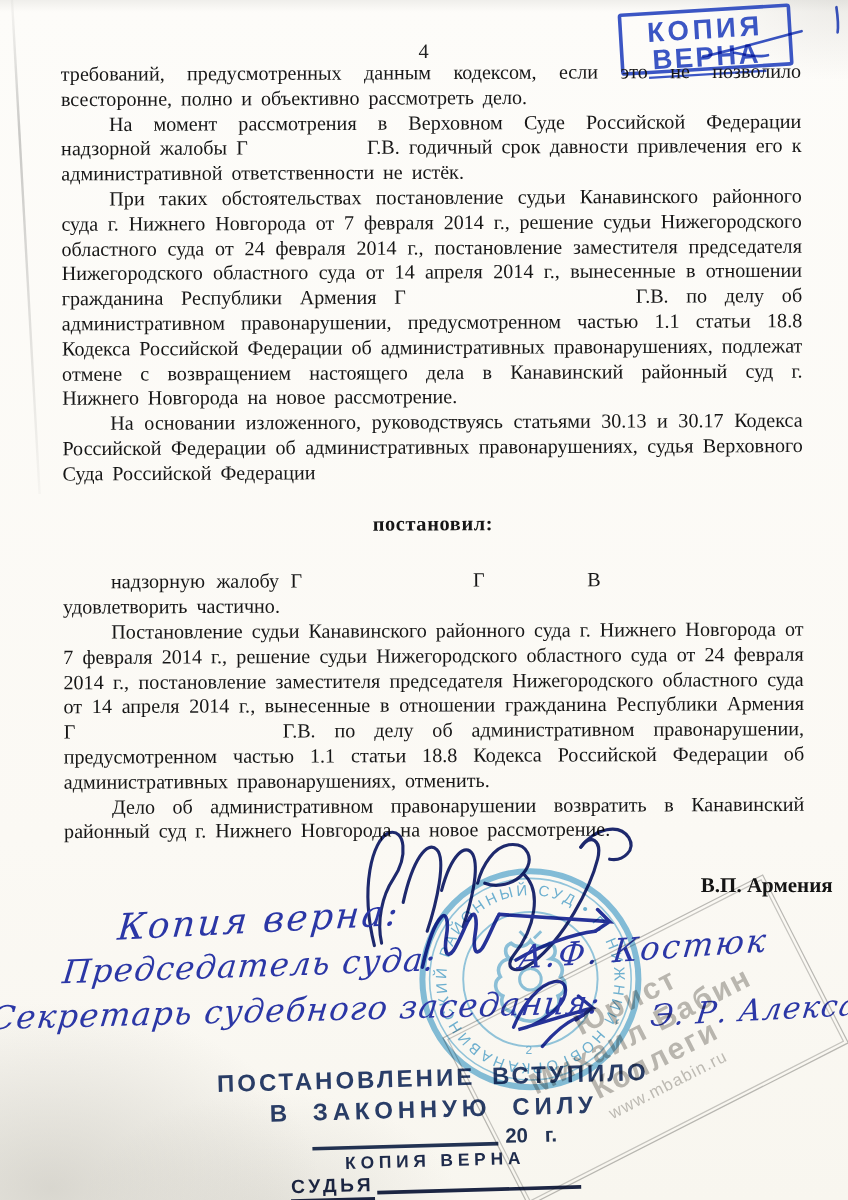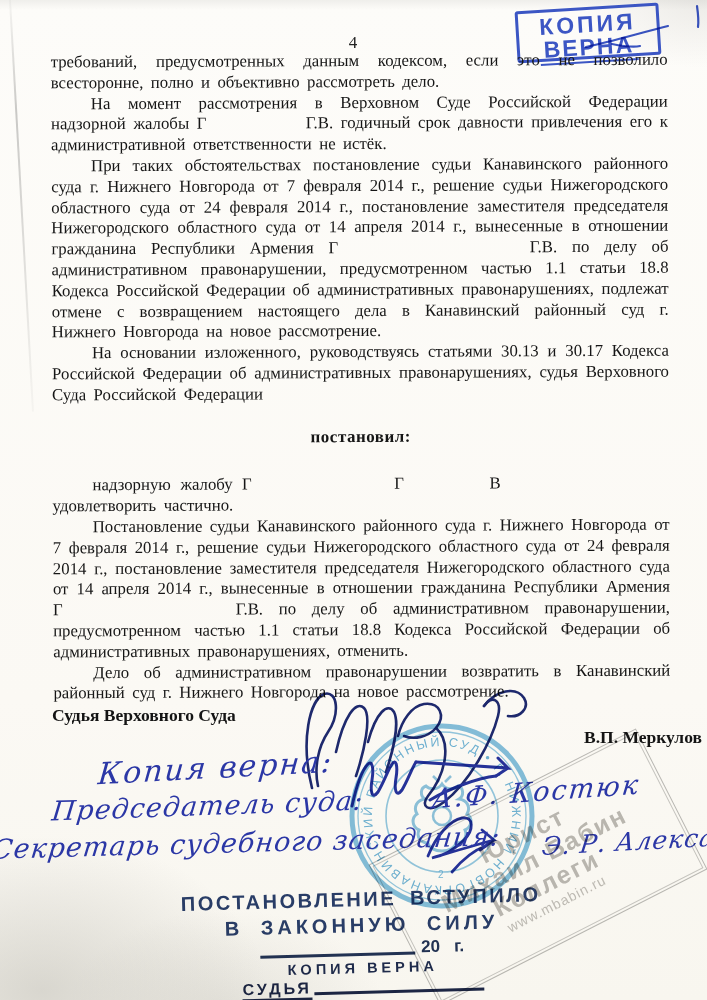--- a/index.html
+++ b/index.html
@@ -90,23 +90,22 @@
     <p>На момент рассмотрения в Верховном Суде Российской Федерации надзорной жалобы Г&nbsp;&nbsp;&nbsp;&nbsp;&nbsp;&nbsp;&nbsp;&nbsp;&nbsp;&nbsp;&nbsp;&nbsp; Г.В. годичный срок давности привлечения его к административной ответственности не истёк.</p>
     <p>При таких обстоятельствах постановление судьи Канавинского районного суда г. Нижнего Новгорода от 7 февраля 2014 г., решение судьи Нижегородского областного суда от 24 февраля 2014 г., постановление заместителя председателя Нижегородского областного суда от 14 апреля 2014 г., вынесенные в отношении гражданина Республики Армения Г&nbsp;&nbsp;&nbsp;&nbsp;&nbsp;&nbsp;&nbsp;&nbsp;&nbsp;&nbsp;&nbsp;&nbsp; Г.В. по делу об административном правонарушении, предусмотренном частью 1.1 статьи 18.8 Кодекса Российской Федерации об административных правонарушениях, подлежат отмене с возвращением настоящего дела в Канавинский районный суд г. Нижнего Новгорода на новое рассмотрение.</p>
     <p>На основании изложенного, руководствуясь статьями 30.13 и 30.17 Кодекса Российской Федерации об административных правонарушениях, судья Верховного Суда Российской Федерации</p>
     <div class="heading">постановил:</div>
     <p>надзорную жалобу Г&nbsp;&nbsp;&nbsp;&nbsp;&nbsp;&nbsp;&nbsp;&nbsp;&nbsp;&nbsp;&nbsp;&nbsp;&nbsp;&nbsp; Г&nbsp;&nbsp;&nbsp;&nbsp;&nbsp;&nbsp;&nbsp;&nbsp; В&nbsp;&nbsp;&nbsp;&nbsp;&nbsp;&nbsp;&nbsp;&nbsp;&nbsp;&nbsp;&nbsp;&nbsp;&nbsp;&nbsp;&nbsp;&nbsp;&nbsp;&nbsp; удовлетворить частично.</p>
     <p>Постановление судьи Канавинского районного суда г. Нижнего Новгорода от 7 февраля 2014 г., решение судьи Нижегородского областного суда от 24 февраля 2014 г., постановление заместителя председателя Нижегородского областного суда от 14 апреля 2014 г., вынесенные в отношении гражданина Республики Армения Г&nbsp;&nbsp;&nbsp;&nbsp;&nbsp;&nbsp;&nbsp;&nbsp;&nbsp;&nbsp; Г.В. по делу об административном правонарушении, предусмотренном частью 1.1 статьи 18.8 Кодекса Российской Федерации об административных правонарушениях, отменить.</p>
     <p>Дело об административном правонарушении возвратить в Канавинский районный суд г. Нижнего Новгорода на новое рассмотрение.</p>
   </div>
 
   <div class="sig-title">
-    <div>Судья Верховного Суда</div>
   </div>
-  <div class="sig-name">В.П. Меркулов</div>
+  <div class="sig-name">В.П. Армения</div>
 
   <svg class="seal" width="212" height="206" viewBox="0 0 212 206">
     <circle cx="108" cy="104" r="90" fill="none" stroke="#55a9d6" stroke-width="5" opacity=".8"></circle>
     <circle cx="108" cy="104" r="84" fill="none" stroke="#55a9d6" stroke-width="1.3" opacity=".7"></circle>
     <circle cx="108" cy="104" r="56" fill="none" stroke="#55a9d6" stroke-width="1.6" opacity=".7"></circle>
     <defs>
       <path id="sealTextArc" d="M 108 174 A 70 70 0 1 1 108.02 174"></path>
     </defs>
     <text font-family="Liberation Sans, sans-serif" font-size="12.5" fill="#4ea3d2" letter-spacing="2.5" opacity=".9">
       <textPath href="#sealTextArc">КАНАВИНСКИЙ  РАЙОННЫЙ  СУД  •  Г. НИЖНИЙ  НОВГОРОД  •</textPath>

